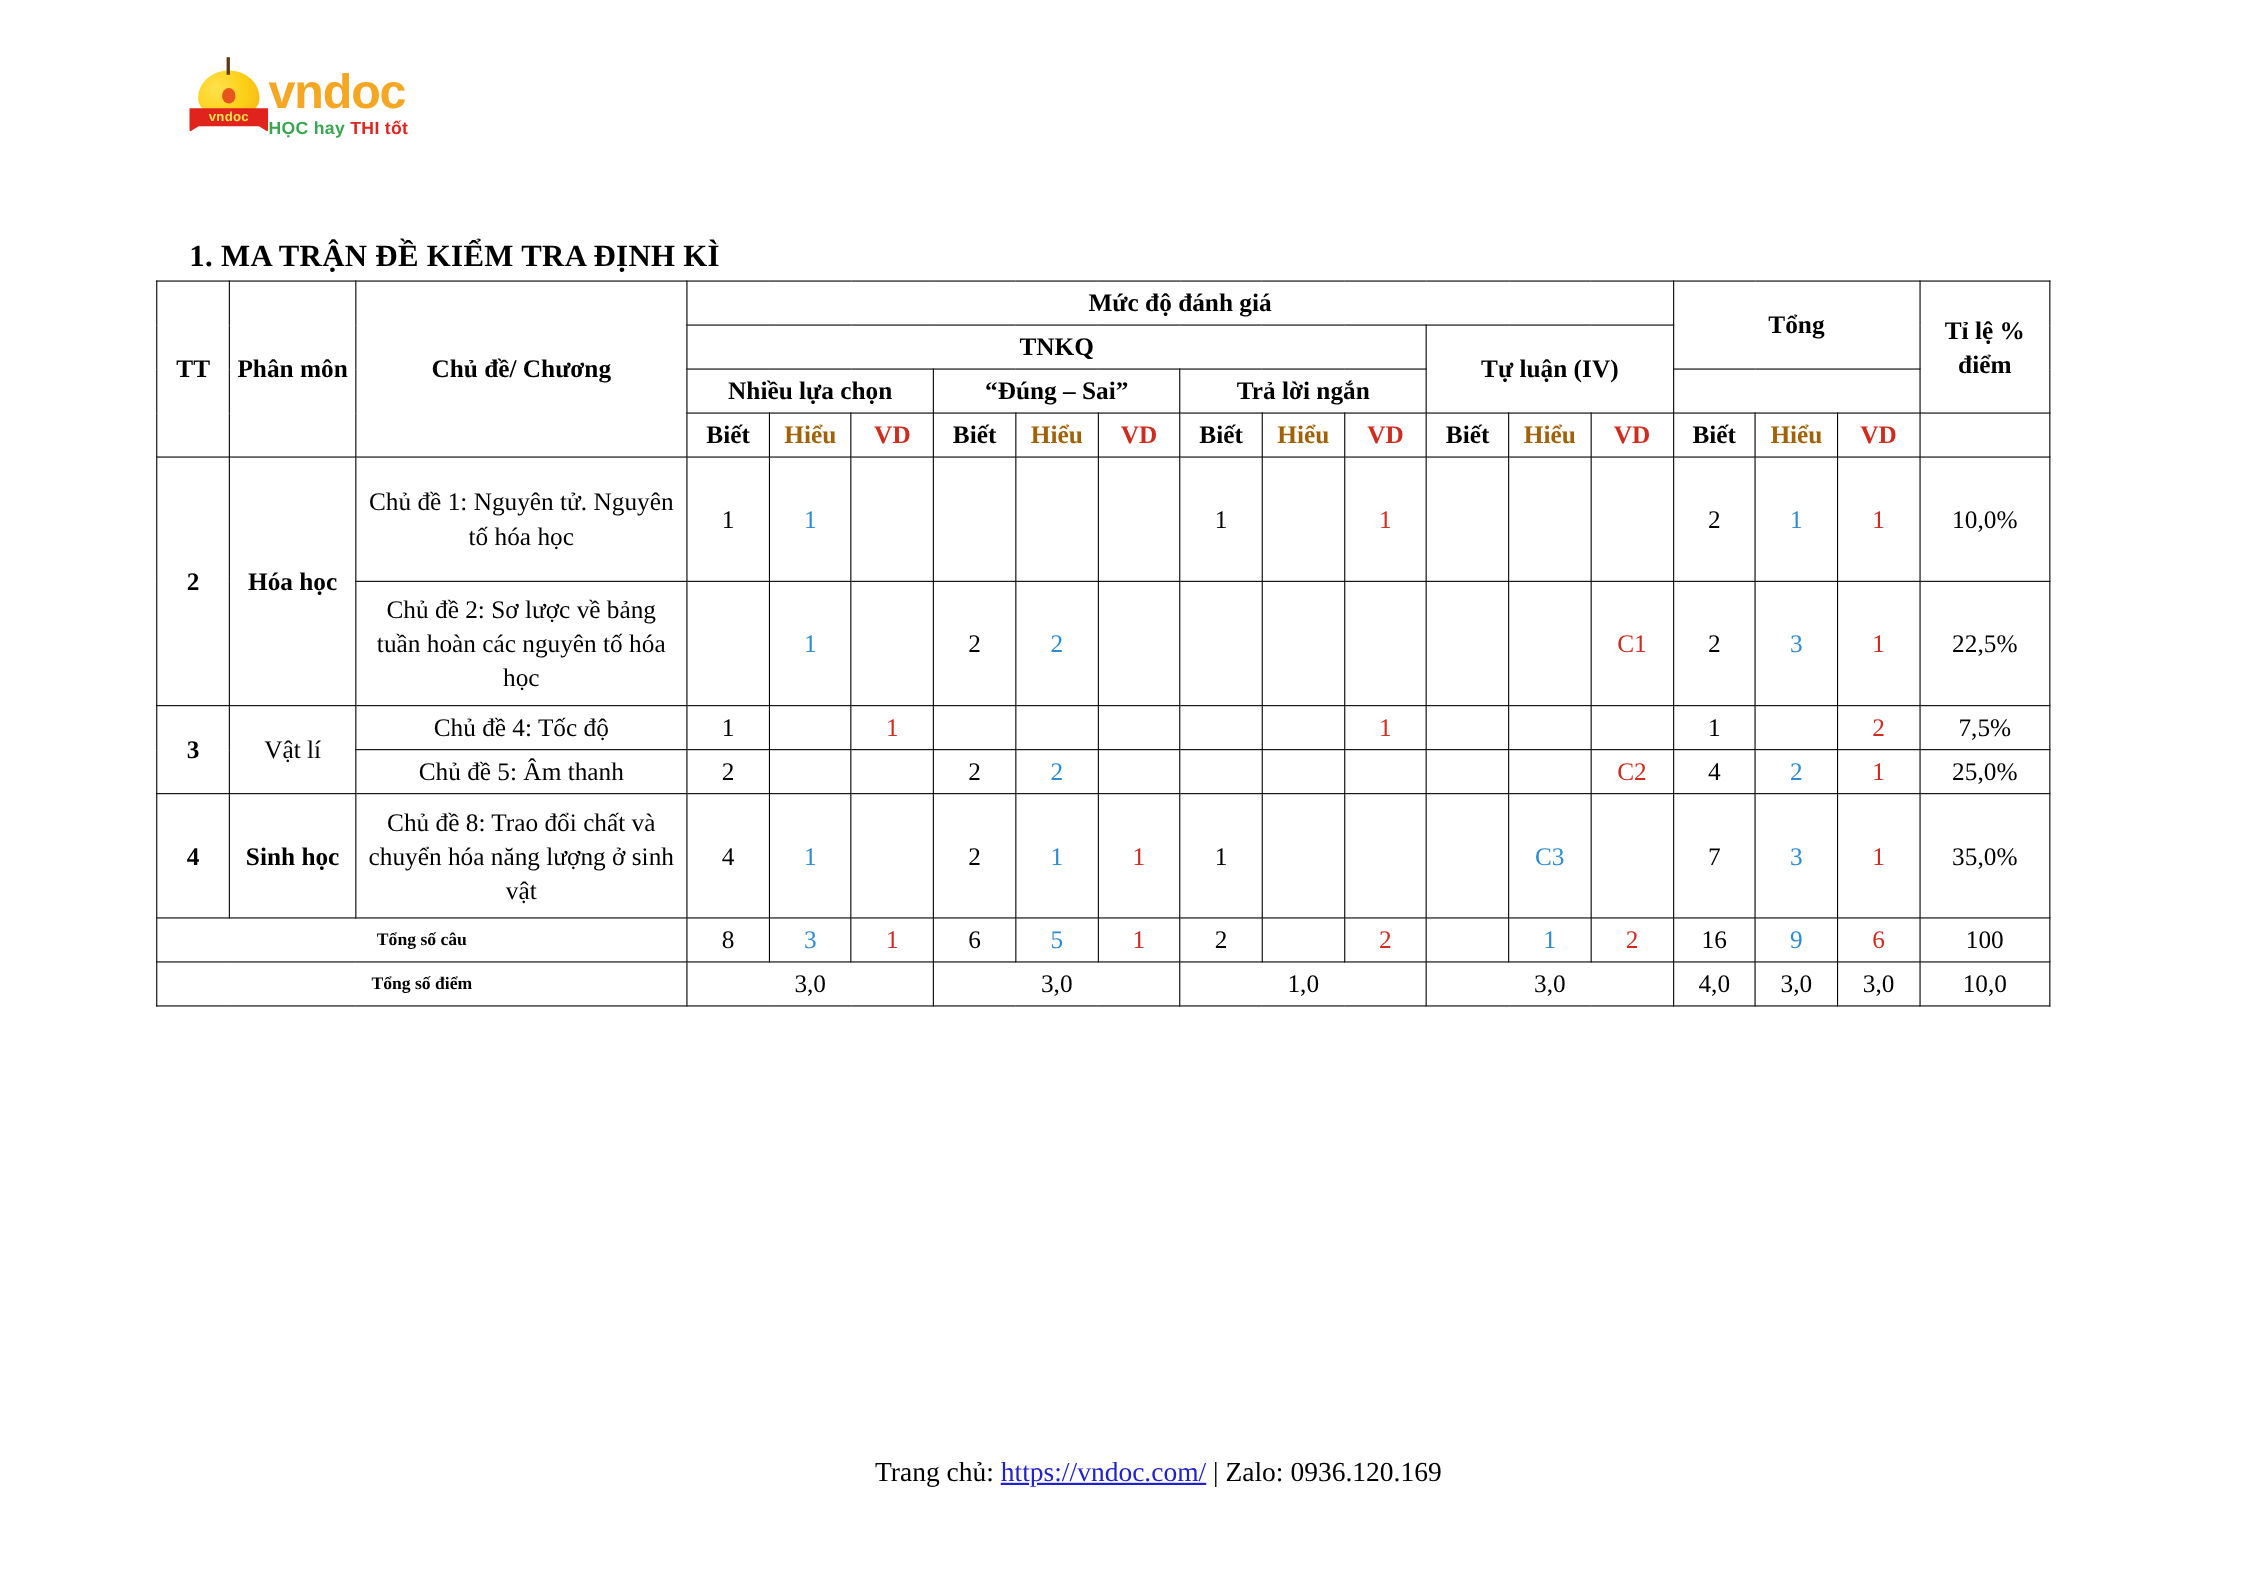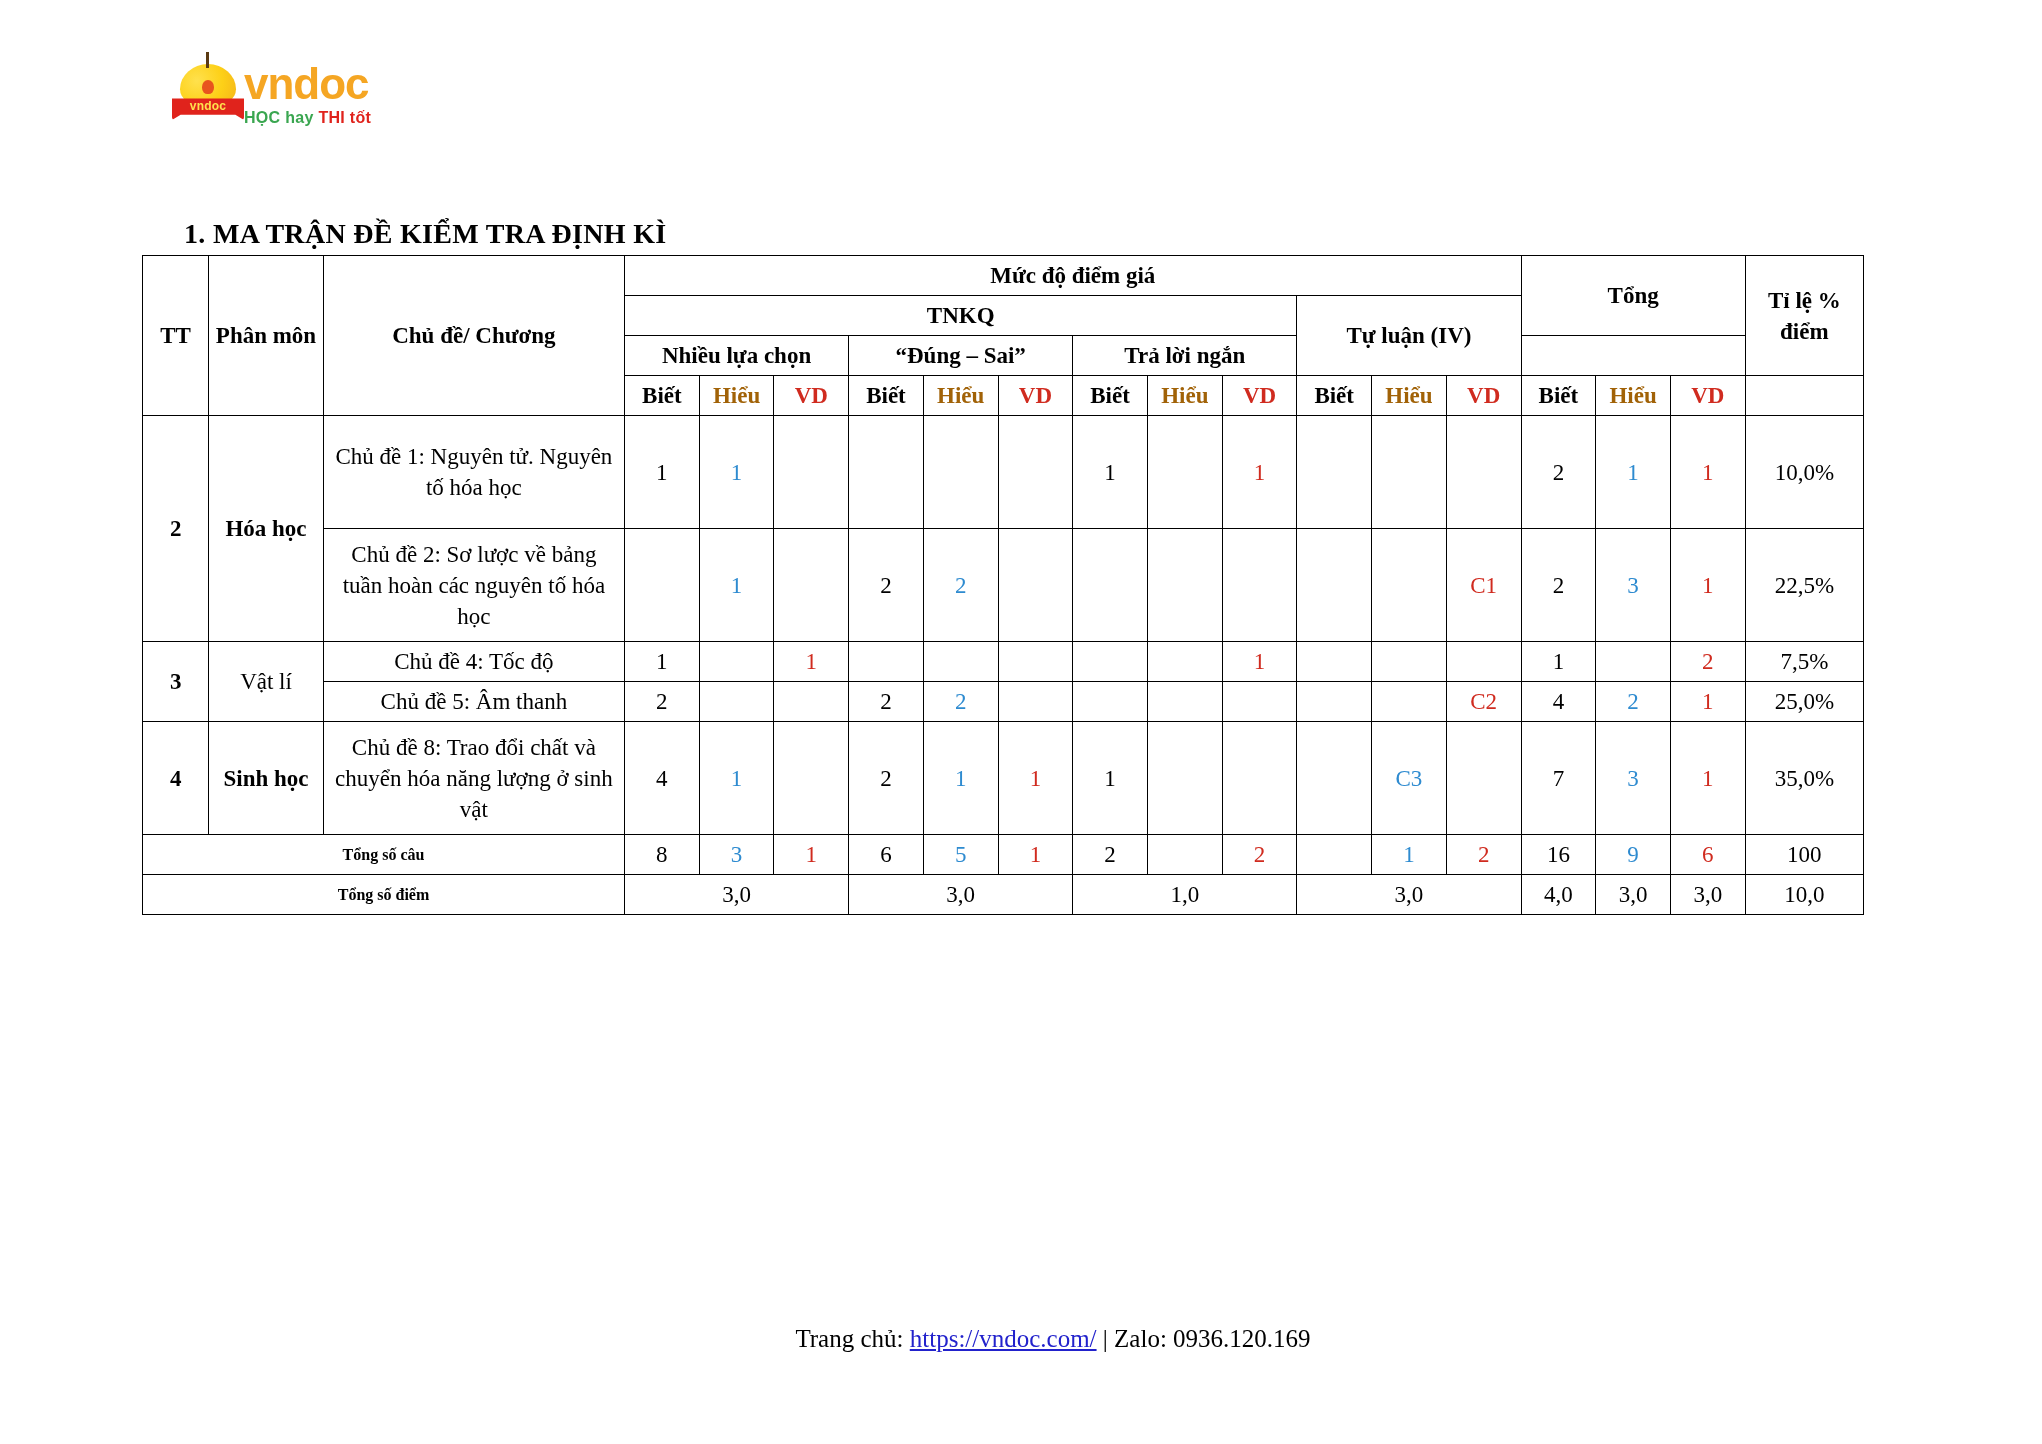--- a/index.html
+++ b/index.html
@@ -105,21 +105,20 @@
 
   
   .doc-title {
     position: absolute;
     left: 172px;
     top: 218px;
     font-size: 28px;
     font-weight: bold;
     letter-spacing: 0.3px;
     white-space: nowrap;
-    margin-left: 12px;
   }
 
   
   .matrix-wrap {
     position: absolute;
     left: 142px;
     top: 255px;
     width: 1722px;
   }
   table.matrix {
@@ -212,21 +211,21 @@
     <col style="width:62px">
         <col style="width:62px">
         <col style="width:62px">
     <col style="width:98px">
   </colgroup>
   <thead>
     <tr>
       <th rowspan="4">TT</th>
       <th rowspan="4">Phân môn</th>
       <th rowspan="4">Chủ đề/ Chương</th>
-      <th colspan="12">Mức độ điểm giá</th>
+      <th colspan="12">Mức độ đánh giá</th>
       <th colspan="3" rowspan="2">Tổng</th>
       <th rowspan="3">Tỉ lệ % điểm</th>
     </tr>
     <tr>
       <th colspan="9">TNKQ</th>
       <th colspan="3" rowspan="2">Tự luận (IV)</th>
     </tr>
     <tr>
       <th colspan="3">Nhiều lựa chọn</th>
       <th colspan="3">“Đúng – Sai”</th>

